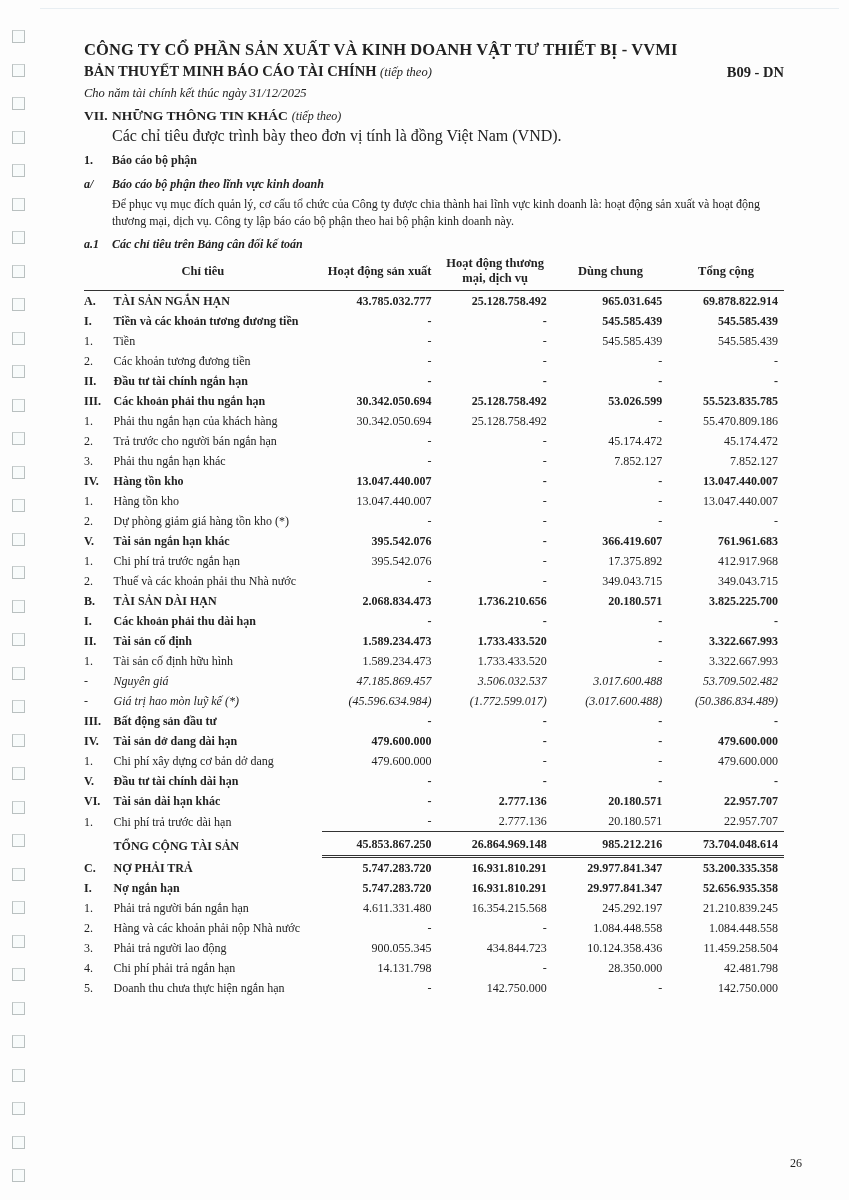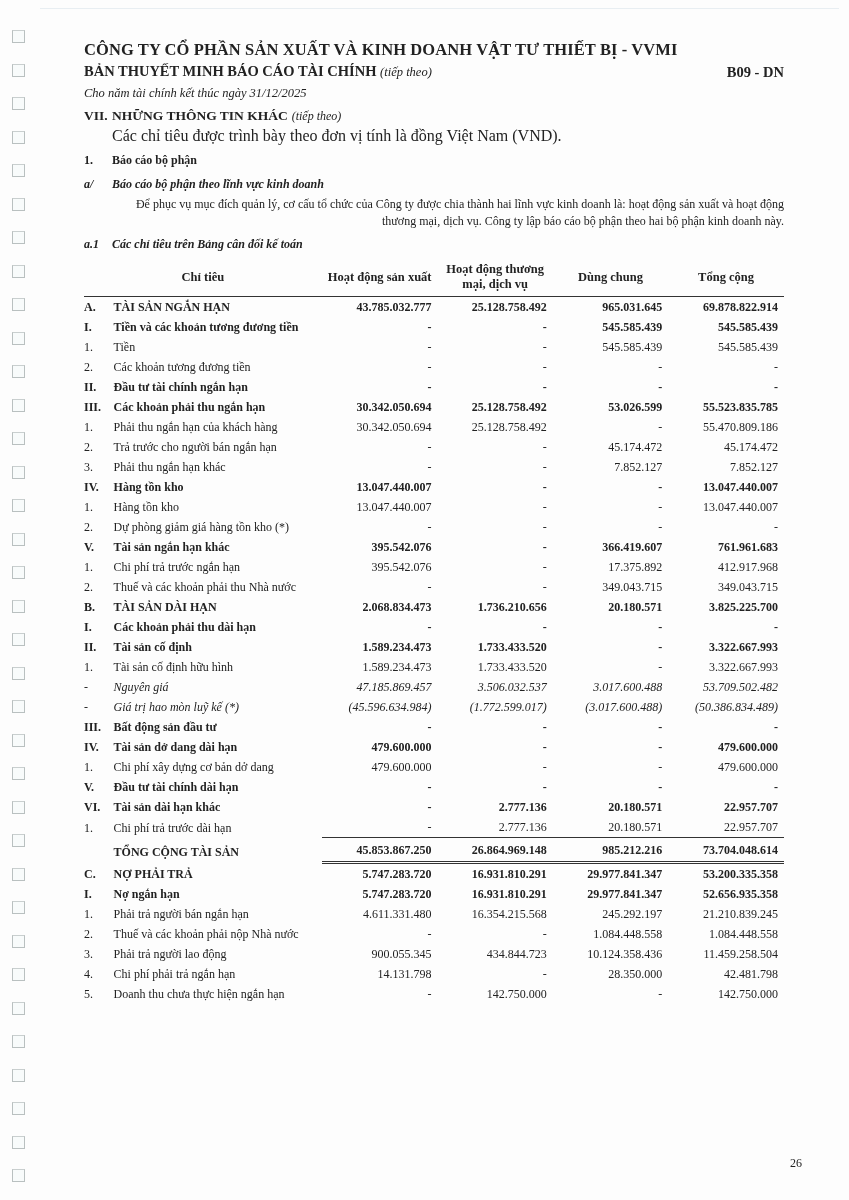--- a/index.html
+++ b/index.html
@@ -17,22 +17,22 @@
     .h-code { font-size:14.5px; font-weight:bold; }
     .h-period { font-size:12.5px; font-style:italic; line-height:20px; }
     .sec { font-size:13.5px; font-weight:bold; line-height:22px; display:flex;font-family:Liberation Serif, serif; }
     .sec .num { width:28px; }
     .sec i { font-weight:normal; font-size:12px; margin-left:4px; }
     .p { font-size:16px; line-height:17px; margin-left:28px; }
     .h1 { display:flex; font-size:12px; font-weight:bold; line-height:20px; margin-top:6px; }
     .h1 .num { width:28px; }
     .h1i { display:flex; font-size:12px; font-weight:bold; font-style:italic; line-height:20px; margin-top:4px; }
     .h1i .num { width:28px; font-style:italic; }
-    .para { font-size:12px; line-height:17px; margin-left:28px; margin-top:2px;text-align:right; }
-    table { border-collapse:collapse; width:700px; margin-top:6px; font-size:12px; }
+    .para { font-size:12px; line-height:17px; margin-left:28px; margin-top:2px; }
+    table { border-collapse:collapse; width:700px; font-size:12px; }
     th { font-weight:bold; font-size:12.5px; text-align:center; line-height:15px; padding:2px 3px 4px; vertical-align:middle; }
     th.hnum { border-bottom:1.5px solid #333; }
     th.hlab { border-bottom:1.5px solid #333; }
     td { line-height:16px; padding:2px 4px; vertical-align:bottom; }
     td.code { width:22px; padding-left:0; }
     td.lab { width:220px; }
     td.v { text-align:right; width:108px; padding-right:6px; }
     tr.bold td { font-weight:bold; }
     tr.ital td.lab, tr.ital td.v { font-style:italic; }
     tr.total td.v { border-top:1px solid #333; border-bottom:3px double #333; }
@@ -369,21 +369,21 @@
         <tr>
           <td class="code">1.</td>
           <td class="lab">Phải trả người bán ngắn hạn</td>
           <td class="v">4.611.331.480</td>
           <td class="v">16.354.215.568</td>
           <td class="v">245.292.197</td>
           <td class="v">21.210.839.245</td>
         </tr>
         <tr>
           <td class="code">2.</td>
-          <td class="lab">Thuế và các khoản phải nộp Nhà nước</td>
+          <td class="lab">Hàng và các khoản phải nộp Nhà nước</td>
           <td class="v">-</td>
           <td class="v">-</td>
           <td class="v">1.084.448.558</td>
           <td class="v">1.084.448.558</td>
         </tr>
         <tr>
           <td class="code">3.</td>
           <td class="lab">Phải trả người lao động</td>
           <td class="v">900.055.345</td>
           <td class="v">434.844.723</td>

